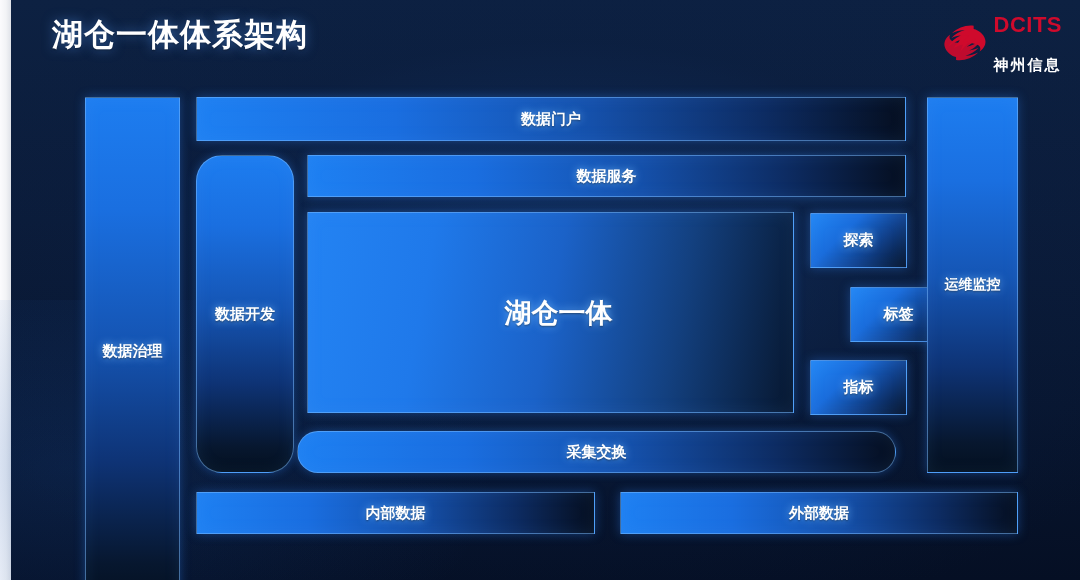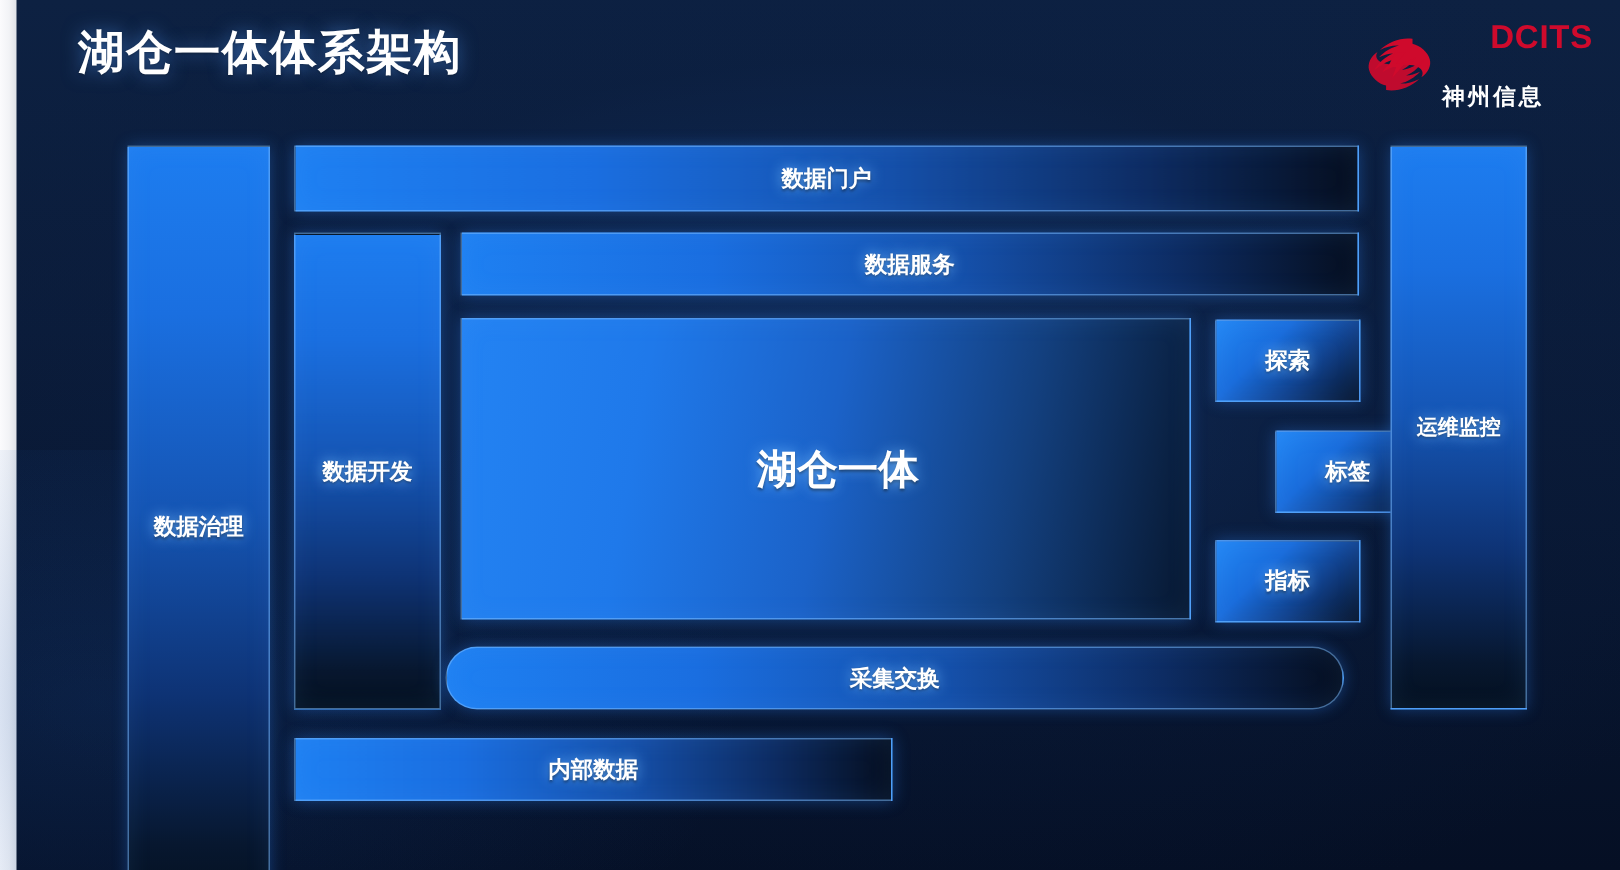--- a/index.html
+++ b/index.html
@@ -36,21 +36,20 @@
   }
   #brand{
     position:absolute;right:18px;top:14px;
     display:flex;align-items:center;gap:7px;
   }
   #brand .mark{width:44px;height:42px;display:block;}
   #brand .words{display:flex;flex-direction:column;line-height:1;}
   #brand .en{
     font-size:22px;font-weight:bold;color:#cf0a2c;letter-spacing:.5px;
     font-family:"Liberation Sans",sans-serif;
-    margin-left:32px;
   }
   #brand .cn{
     font-size:15px;font-weight:bold;color:#ffffff;letter-spacing:2px;margin-top:21px;
   }
 
   
   .blk{
     position:absolute;
     box-sizing:border-box;
     display:flex;align-items:center;justify-content:center;
@@ -91,21 +90,21 @@
     <div class="words">
       <span class="en">DCITS</span>
       <span class="cn">神州信息</span>
     </div>
   </div>
 
   <div class="blk vgrad" style="left:85px;top:97px;width:95px;height:508px;font-size:15px;">
     <span class="lbl">数据治理</span>
   </div>
 
-  <div class="blk vgrad" style="left:196px;top:155px;width:98px;height:318px;font-size:15px;">
+  <div class="blk vgrad" style="left:196px;top:155px;width:98px;height:318px;font-size:15px;border-radius:26px;">
     <span class="lbl">数据开发</span>
   </div>
 
   <div class="blk hgrad" style="left:196px;top:97px;width:710px;height:44px;font-size:15px;">
     <span class="lbl">数据门户</span>
   </div>
 
   <div class="blk hgrad" style="left:307px;top:155px;width:599px;height:42px;font-size:15px;">
     <span class="lbl">数据服务</span>
   </div>
@@ -128,14 +127,17 @@
     <span class="lbl">采集交换</span>
   </div>
 
   <div class="blk vgrad" style="left:927px;top:97px;width:91px;height:376px;font-size:14px;">
     <span class="lbl">运维监控</span>
   </div>
 
   <div class="blk hgrad" style="left:196px;top:492px;width:399px;height:42px;font-size:15px;">
     <span class="lbl">内部数据</span>
   </div>
+  <div class="blk hgrad" style="left:620px;top:492px;width:398px;height:42px;font-size:15px;">
+    <span class="lbl">外部数据</span>
+  </div>
 
 </div>
 
 </body></html>

